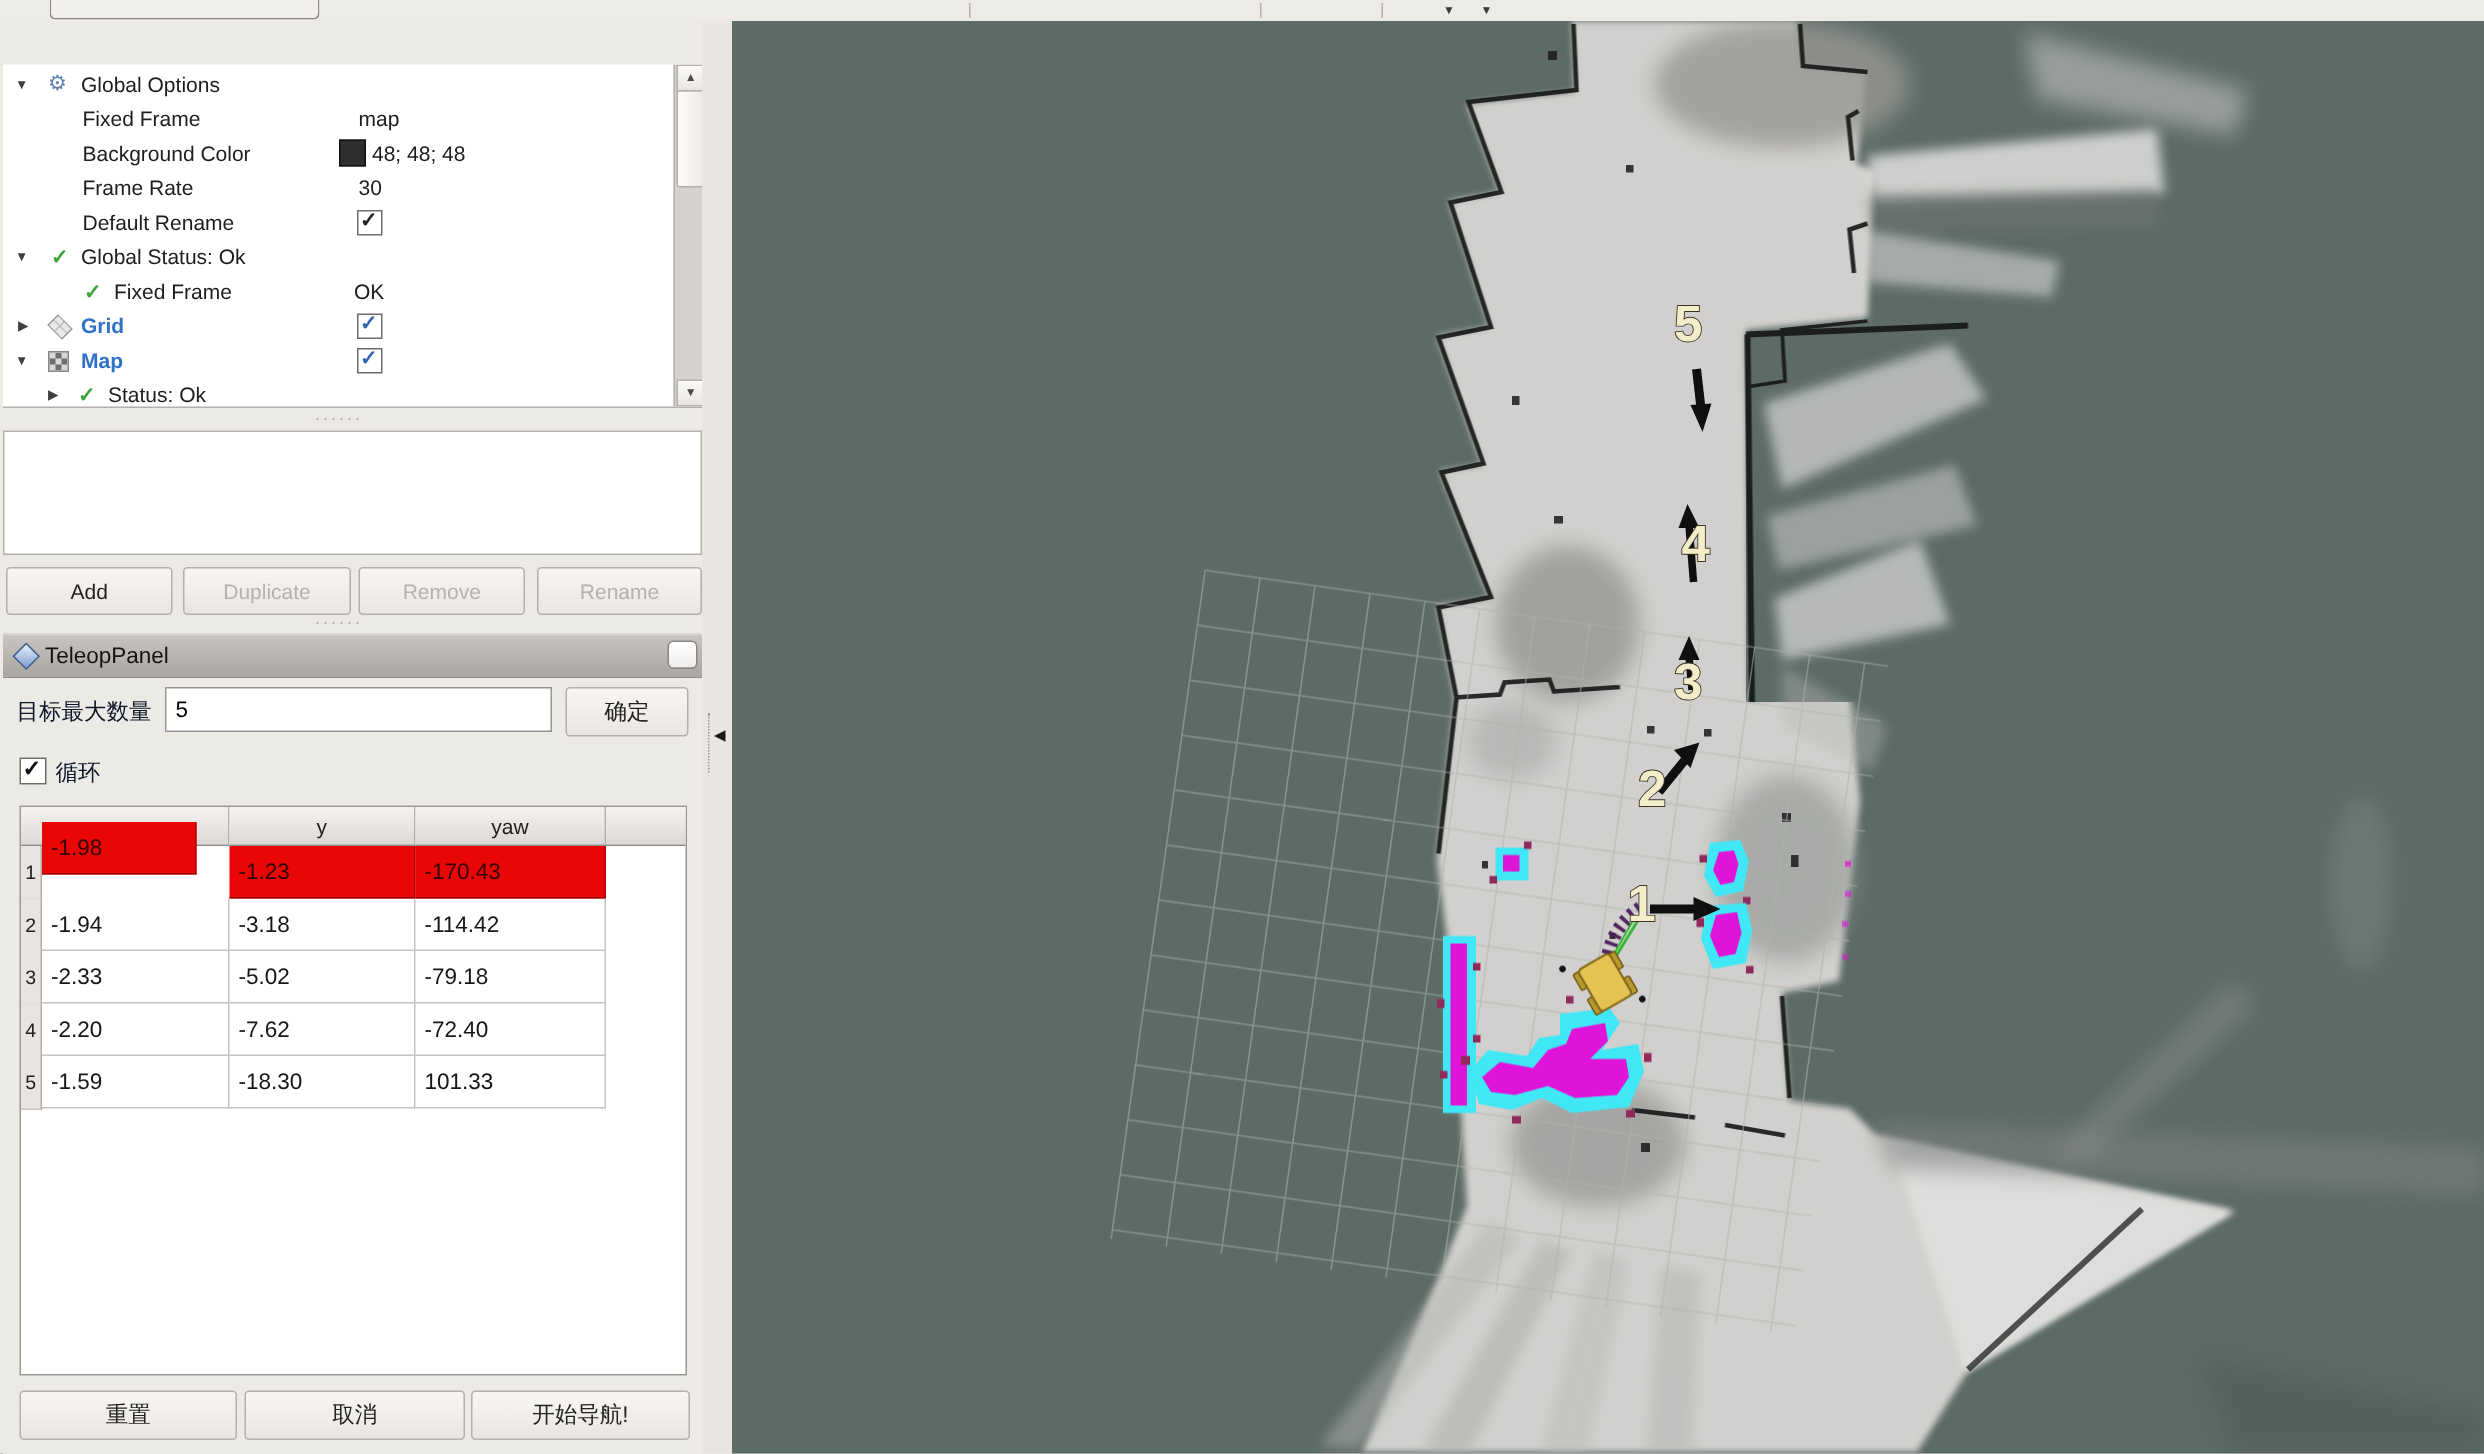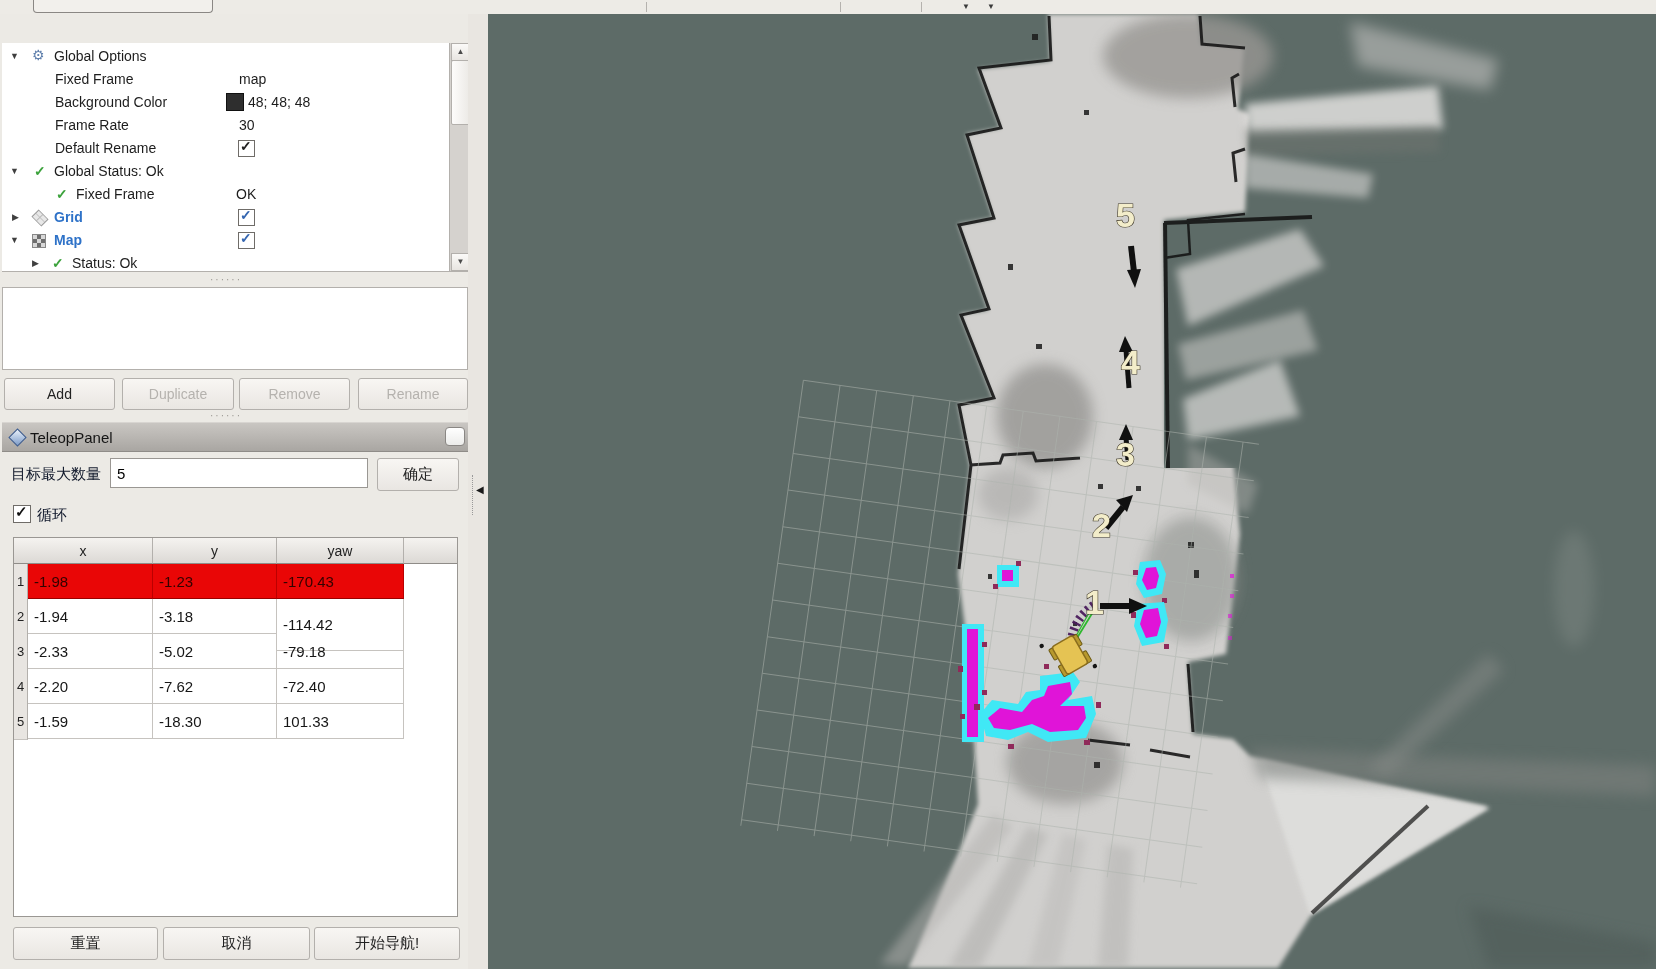--- a/index.html
+++ b/index.html
@@ -190,30 +190,30 @@
   <div class="cjk abs" style="left:37px;top:492px">循环</div>
 
   <div id="wtable" class="abs">
     <div class="th" style="left:0;width:138px">x</div>
     <div class="th" style="left:139px;width:123px">y</div>
     <div class="th" style="left:263px;width:126px">yaw</div>
     <div class="th" style="left:390px;width:53px;border-right:none"></div>
 
     <div class="redrow">
       <div class="numc" style="top:26px;height:35px">1</div>
-      <div class="cell" style="left:14px;top:26px;width:125px;height:35px">-1.98</div>
+      <div class="cell" style="left:14px;top:10px;width:103px;height:35px">-1.98</div>
       <div class="cell" style="left:139px;top:26px;width:124px;height:35px">-1.23</div>
       <div class="cell" style="left:263px;top:26px;width:127px;height:35px">-170.43</div>
     </div>
 
     <div>
       <div class="numc" style="top:61px;height:35px">2</div>
       <div class="cell" style="left:14px;top:61px;width:125px;height:35px">-1.94</div>
       <div class="cell" style="left:139px;top:61px;width:124px;height:35px">-3.18</div>
-      <div class="cell" style="left:263px;top:61px;width:127px;height:52px">-114.42</div>
+      <div class="cell" style="left:263px;top:61px;width:127px;height:35px">-114.42</div>
     </div>
 
     <div>
       <div class="numc" style="top:96px;height:35px">3</div>
       <div class="cell" style="left:14px;top:96px;width:125px;height:35px">-2.33</div>
       <div class="cell" style="left:139px;top:96px;width:124px;height:35px">-5.02</div>
       <div class="cell" style="left:263px;top:96px;width:127px;height:35px">-79.18</div>
     </div>
 
     <div>

